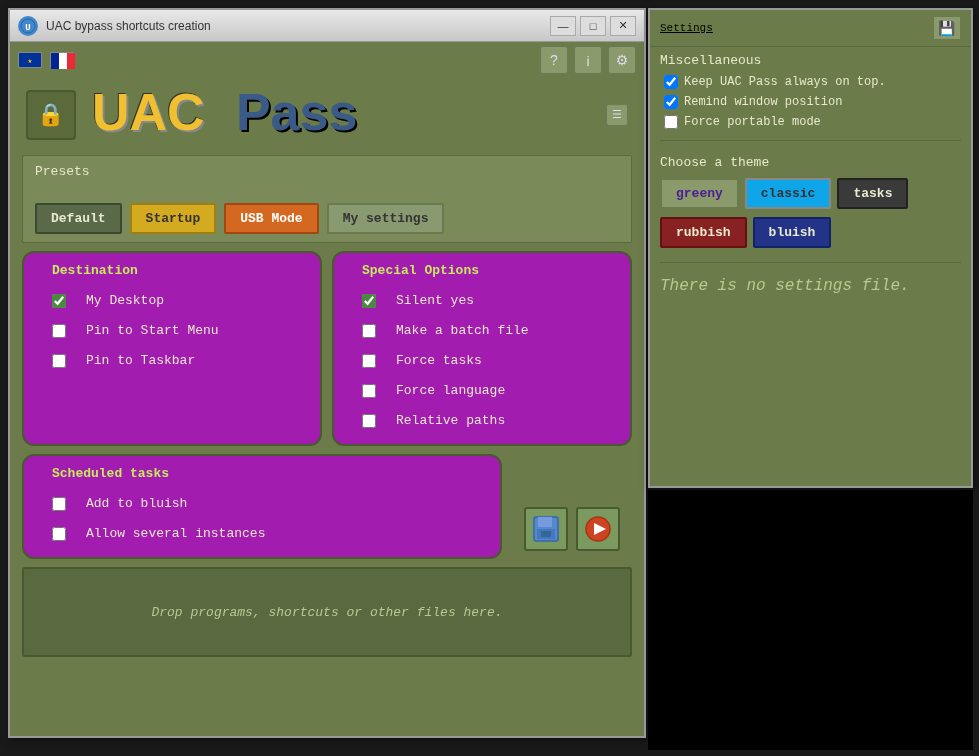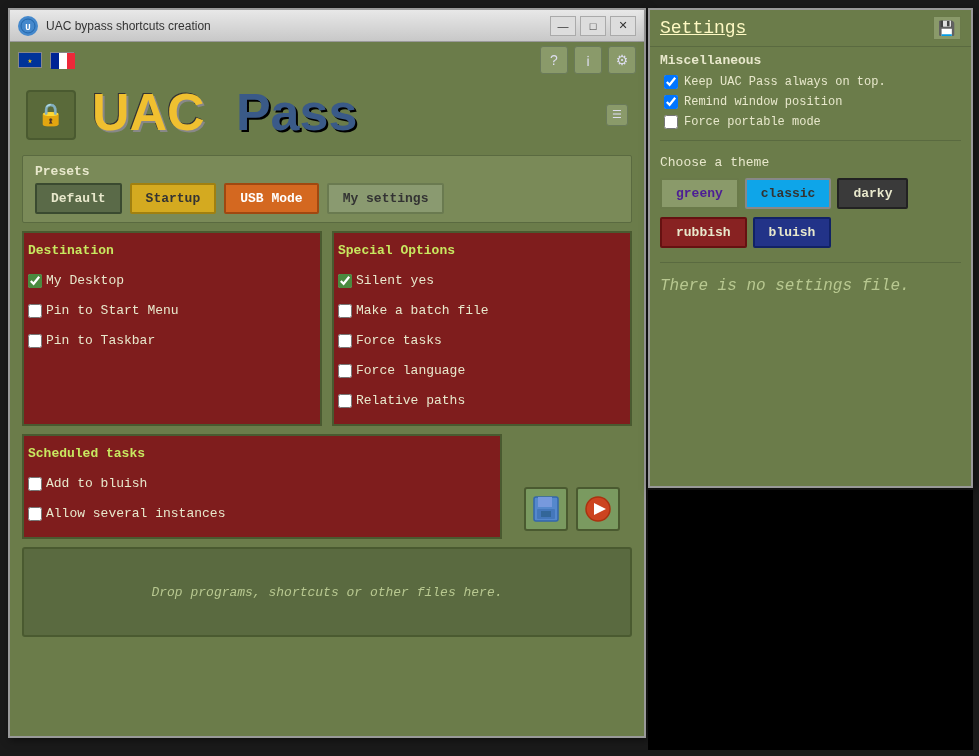--- a/index.html
+++ b/index.html
@@ -146,23 +146,22 @@
       margin: 4px 12px 8px 12px;
       background: #7a8a58;
       border: 1px solid #5a6a40;
       padding: 8px 12px;
       border-radius: 2px;
     }
 
     .panel-label {
       font-size: 13px;
       color: #e8e8cc;
-      margin-bottom: 4px;
-      font-family: 'Courier New', monospace;
-      font-weight: bold;
+      margin-bottom: 24px;
+      font-family: 'Courier New', monospace;
     }
 
     .presets-buttons {
       display: flex;
       gap: 8px;
     }
 
     .preset-btn {
       padding: 6px 14px;
       font-family: 'Courier New', monospace;
@@ -199,40 +198,40 @@
 
     
     .two-col {
       display: flex;
       gap: 10px;
       margin: 0 12px 8px 12px;
     }
 
     
     .section-box {
-      background: #7f1d1d;
+      background: #a21caf;
       border: 2px solid #4a5a30;
-      padding: 10px 4px;
-      border-radius: 0;
+      padding: 10px 28px;
+      border-radius: 12px;
       flex: 1;
     }
 
     .section-title {
       font-size: 13px;
       color: #c8e860;
       font-weight: bold;
       margin-bottom: 8px;
       font-family: 'Courier New', monospace;
     }
 
     .checkbox-row {
       display: flex;
       align-items: center;
       margin-bottom: 6px;
-      gap: 4px;
+      gap: 20px;
       margin-top: 15px;
     }
 
     .checkbox-row input[type="checkbox"] {
       width: 14px;
       height: 14px;
       cursor: pointer;
       accent-color: #4a8a40;
     }
 
@@ -312,22 +311,22 @@
 
     .settings-header {
       display: flex;
       align-items: center;
       justify-content: space-between;
       padding: 6px 10px;
       border-bottom: 1px solid #5a6a40;
     }
 
     .settings-title {
-      font-size: 18px;
-      color: #fef9c3;
+      font-size: 11px;
+      color: #000000;
       font-family: 'Courier New', monospace;
       text-decoration: underline;
     }
 
     .settings-save-btn {
       width: 28px;
       height: 24px;
       background: #8a9a6a;
       border: 1px solid #6a7a4a;
       cursor: pointer;
@@ -335,21 +334,21 @@
       align-items: center;
       justify-content: center;
       font-size: 14px;
     }
 
     .settings-section-title {
       font-size: 13px;
       color: #e8e8cc;
       font-family: 'Courier New', monospace;
       padding: 6px 10px 4px 10px;
-      font-weight: bold;
+      font-weight: normal;
     }
 
     .settings-checkbox-row {
       display: flex;
       align-items: center;
       gap: 6px;
       padding: 3px 10px 3px 14px;
     }
 
     .settings-checkbox-row input[type="checkbox"] {
@@ -623,21 +622,21 @@
     <span class="settings-checkbox-label">Force portable mode</span>
   </div>
 
   <div class="settings-divider"></div>
 
   <div class="theme-section">
     <div class="theme-label">Choose a theme</div>
     <div class="theme-buttons">
       <button class="theme-btn greeny">greeny</button>
       <button class="theme-btn classic">classic</button>
-      <button class="theme-btn darky">darky</button>
+      <button class="theme-btn darky">tasks</button>
     </div>
     <div style="margin-top:8px;">
       <div class="theme-buttons">
         <button class="theme-btn rubbish">rubbish</button>
         <button class="theme-btn bluish">bluish</button>
       </div>
     </div>
   </div>
 
   <div class="settings-divider"></div>

